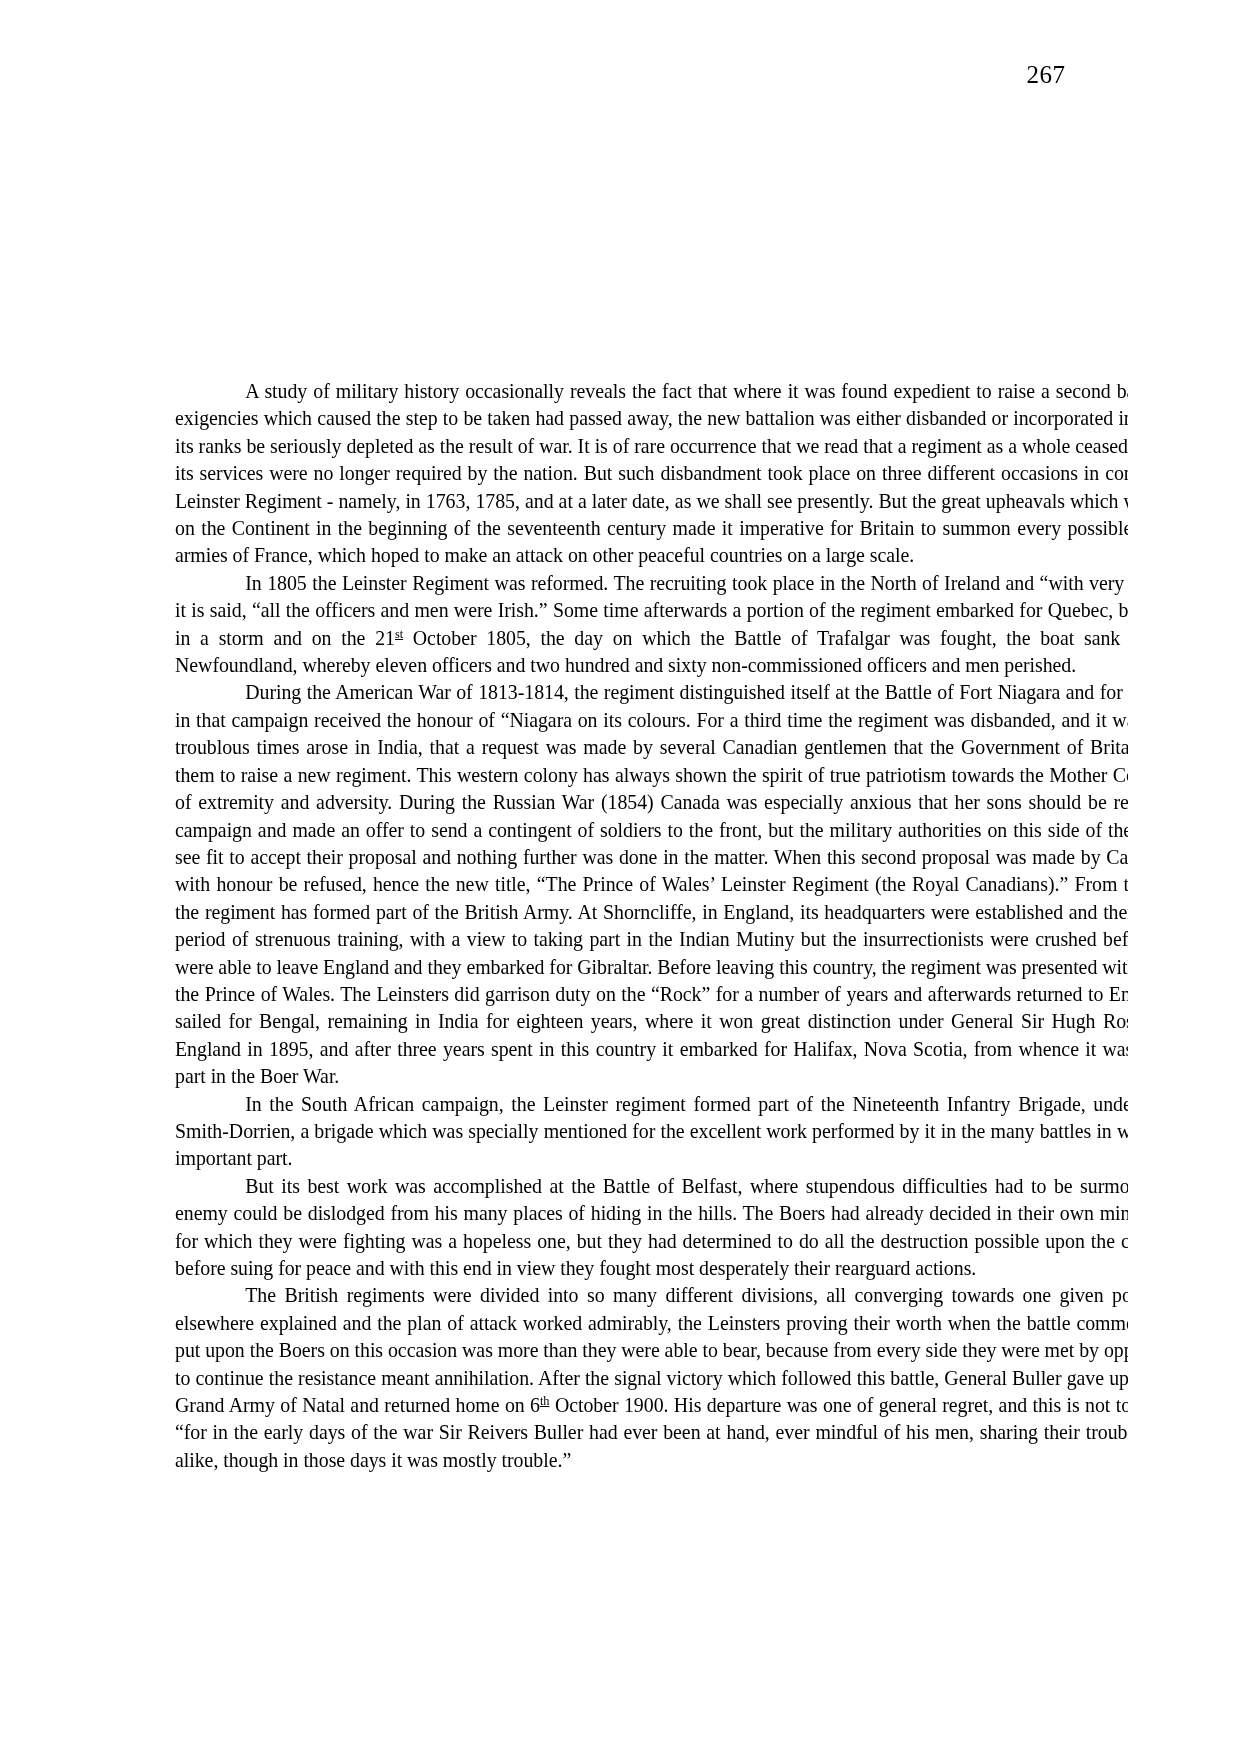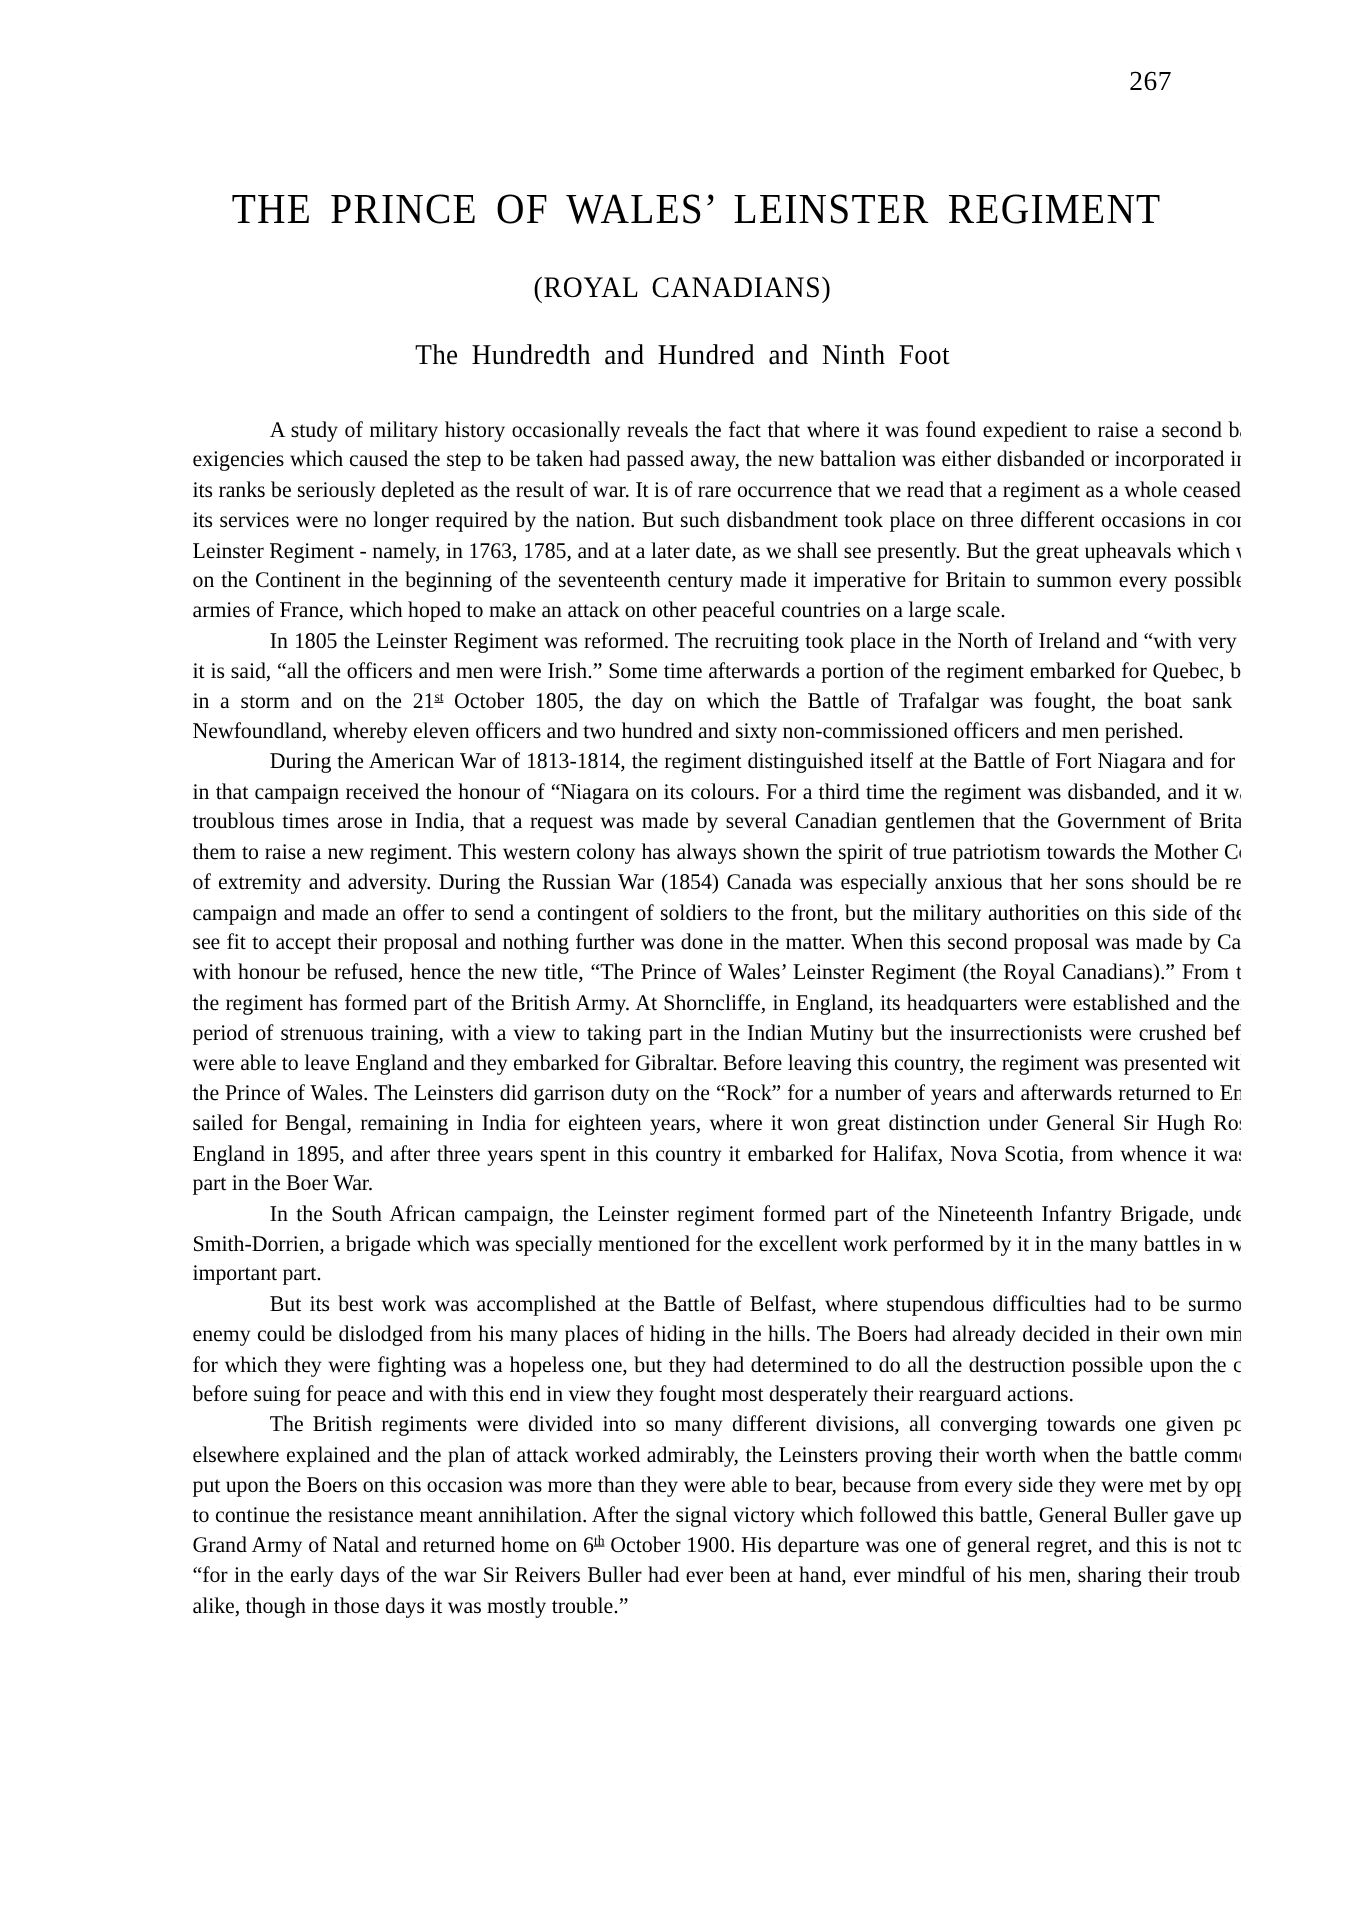--- a/index.html
+++ b/index.html
@@ -96,25 +96,20 @@
     text-decoration: underline;
   }
 </style>
 </head>
 <body>
 
 <div class="page">
 
   <div class="folio">267</div>
 
-  <div class="headings">
-    <div class="title-main">THE PRINCE OF WALES’ LEINSTER REGIMENT</div>
-    <div class="title-sub">(ROYAL CANADIANS)</div>
-    <div class="title-foot">The Hundredth and Hundred and Ninth Foot</div>
-  </div>
 
   <div class="body-block">
     <p class="para">A study of military history occasionally reveals the fact that where it was found expedient to raise a second battalion, after the exigencies which caused the step to be taken had passed away, the new battalion was either disbanded or incorporated in the first, should its ranks be seriously depleted as the result of war.  It is of rare occurrence that we read that a regiment as a whole ceased to exist, because its services were no longer required by the nation.  But such disbandment took place on three different occasions in connection with the Leinster Regiment - namely, in 1763, 1785, and at a later date, as we shall see presently.  But the great upheavals which were taking place on the Continent in the beginning of the seventeenth century made it imperative for Britain to summon every possible aid to resist the armies of France, which hoped to make an attack on other peaceful countries on a large scale.</p>
     <p class="para">In 1805 the Leinster Regiment was reformed.  The recruiting took place in the North of Ireland and “with very few exceptions,” it is said, “all the officers and men were Irish.”  Some time afterwards a portion of the regiment embarked for Quebec, but was overtaken in a storm and on the 21<sup>st</sup> October 1805, the day on which the Battle of Trafalgar was fought, the boat sank off the coast of Newfoundland, whereby eleven officers and two hundred and sixty non-commissioned officers and men perished.</p>
     <p class="para">During the American War of 1813-1814, the regiment distinguished itself at the Battle of Fort Niagara and for the part it played in that campaign received the honour of “Niagara on its colours.  For a third time the regiment was disbanded, and it was in 1857, when troublous times arose in India, that a request was made by several Canadian gentlemen that the Government of Britain should permit them to raise a new regiment.  This western colony has always shown the spirit of true patriotism towards the Mother Country in her day of extremity and adversity.  During the Russian War (1854) Canada was especially anxious that her sons should be represented in that campaign and made an offer to send a contingent of soldiers to the front, but the military authorities on this side of the Atlantic did not see fit to accept their proposal and nothing further was done in the matter.  When this second proposal was made by Canada it could not with honour be refused, hence the new title, “The Prince of Wales’ Leinster Regiment (the Royal Canadians).”  From that time till now the regiment has formed part of the British Army.  At Shorncliffe, in England, its headquarters were established and there it underwent a period of strenuous training, with a view to taking part in the Indian Mutiny but the insurrectionists were crushed before the Leinsters were able to leave England and they embarked for Gibraltar. Before leaving this country, the regiment was presented with new colours by the Prince of Wales.  The Leinsters did garrison duty on the “Rock” for a number of years and afterwards returned to England.  In 1877 it sailed for Bengal, remaining in India for eighteen years, where it won great distinction under General Sir Hugh Rose.  It returned to England in 1895, and after three years spent in this country it embarked for Halifax, Nova Scotia, from whence it was recalled to take part in the Boer War.</p>
     <p class="para">In the South African campaign, the Leinster regiment formed part of the Nineteenth Infantry Brigade, under Major-General Smith-Dorrien, a brigade which was specially mentioned for the excellent work performed by it in the many battles in which it played an important part.</p>
     <p class="para">But its best work was accomplished at the Battle of Belfast, where stupendous difficulties had to be surmounted before the enemy could be dislodged from his many places of hiding in the hills.  The Boers had already decided in their own minds that the cause for which they were fighting was a hopeless one, but they had determined to do all the destruction possible upon the contending forces before suing for peace and with this end in view they fought most desperately their rearguard actions.</p>
     <p class="para">The British regiments were divided into so many different divisions, all converging towards one given point, as has been elsewhere explained and the plan of attack worked admirably, the Leinsters proving their worth when the battle commenced.  The strain put upon the Boers on this occasion was more than they were able to bear, because from every side they were met by opposing forces and to continue the resistance meant annihilation.  After the signal victory which followed this battle, General Buller gave up command of the Grand Army of Natal and returned home on 6<sup>th</sup> October 1900.  His departure was one of general regret, and this is not to be wondered at, “for in the early days of the war Sir Reivers Buller had ever been at hand, ever mindful of his men, sharing their troubles and pleasures alike, though in those days it was mostly trouble.”</p>
   </div>
 

